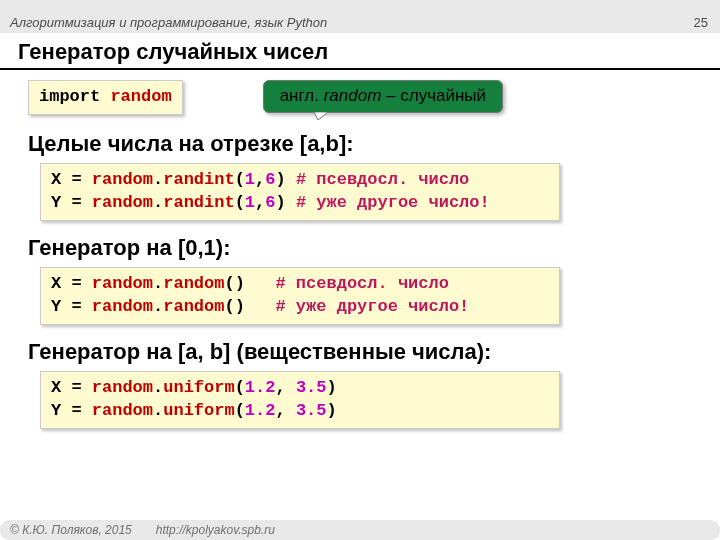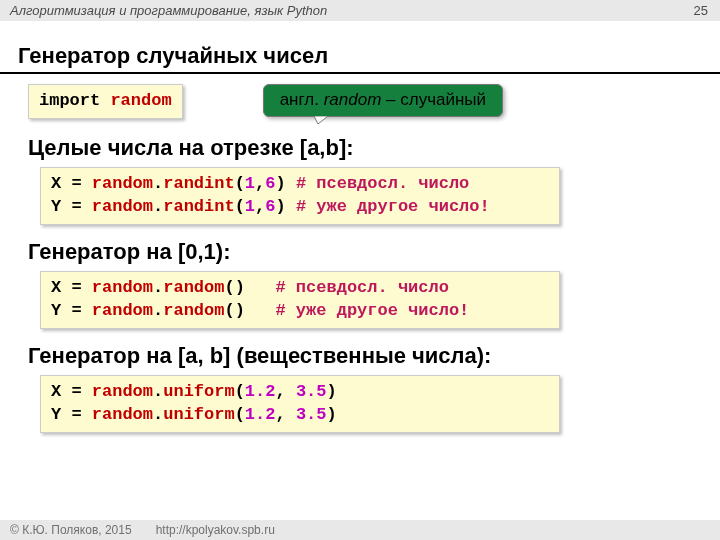--- a/index.html
+++ b/index.html
@@ -5,35 +5,34 @@
   * { box-sizing: border-box; margin: 0; padding: 0; }
   body {
     width: 720px; height: 540px;
     font-family: Arial, sans-serif;
     background: #fff;
     position: relative;
     color: #000;
   }
   .topbar {
     background: #e8e8e8;
-    padding: 3px 12px 3px 10px;
+    padding: 15px 12px 3px 10px;
     font-style: italic;
     color: #4a4a4a;
     font-size: 13px;
     display: flex;
     justify-content: space-between;
   }
   .pagenum { font-style: normal; }
   .title {
     font-size: 22px;
     font-weight: bold;
     padding: 6px 0 3px 18px;
     border-bottom: 2px solid #000;
     margin-bottom: 10px;
-    margin-top: 16px;
   }
   .row1 {
     display: flex;
     align-items: flex-start;
     gap: 80px;
     padding-left: 28px;
     margin-bottom: 16px;
   }
   .codebox {
     background: #fffbd0;
@@ -68,25 +67,27 @@
   }
   .c-kw   { color: #000000; font-weight: bold; }
   .c-id   { color: #c00000; font-weight: bold; }
   .c-num  { color: #c000c0; font-weight: bold; }
   .c-cmt  { color: #be185d; font-weight: bold; }
   .c-blk  { color: #000; font-weight: bold; }
   .footer {
     position: absolute;
     bottom: 0; left: 0; right: 0;
     background: #e8e8e8;
+    font-style: italic;
     color: #707070;
     font-size: 12px;
     padding: 3px 10px;
     display: flex;
     gap: 24px;
+    border-radius: 9px;
   }
   .block { margin-bottom: 14px; }
 </style>
 </head>
 <body>
 
 <div class="topbar">
   <span>Алгоритмизация и программирование, язык Python</span>
   <span class="pagenum">25</span>
 </div>

